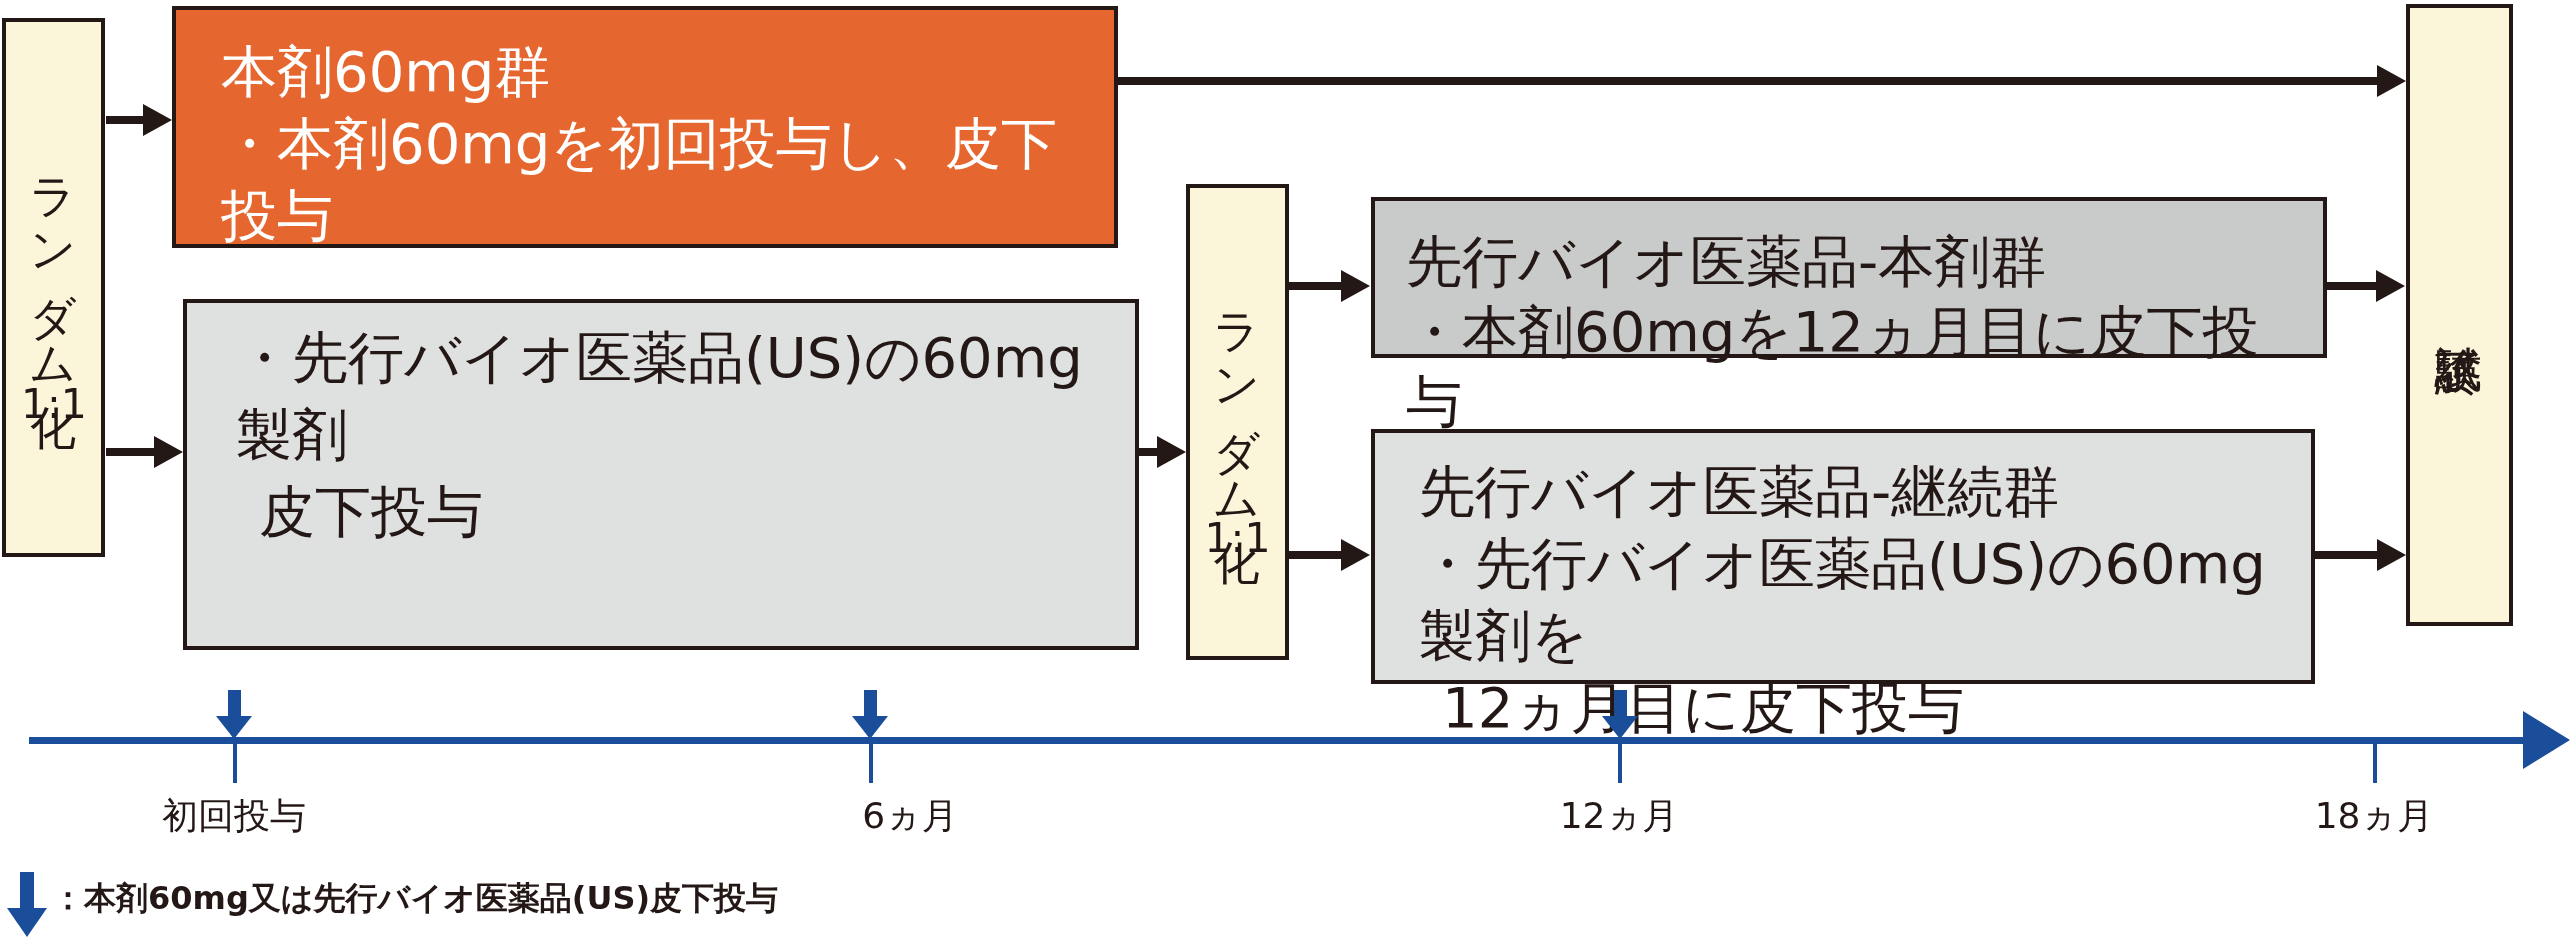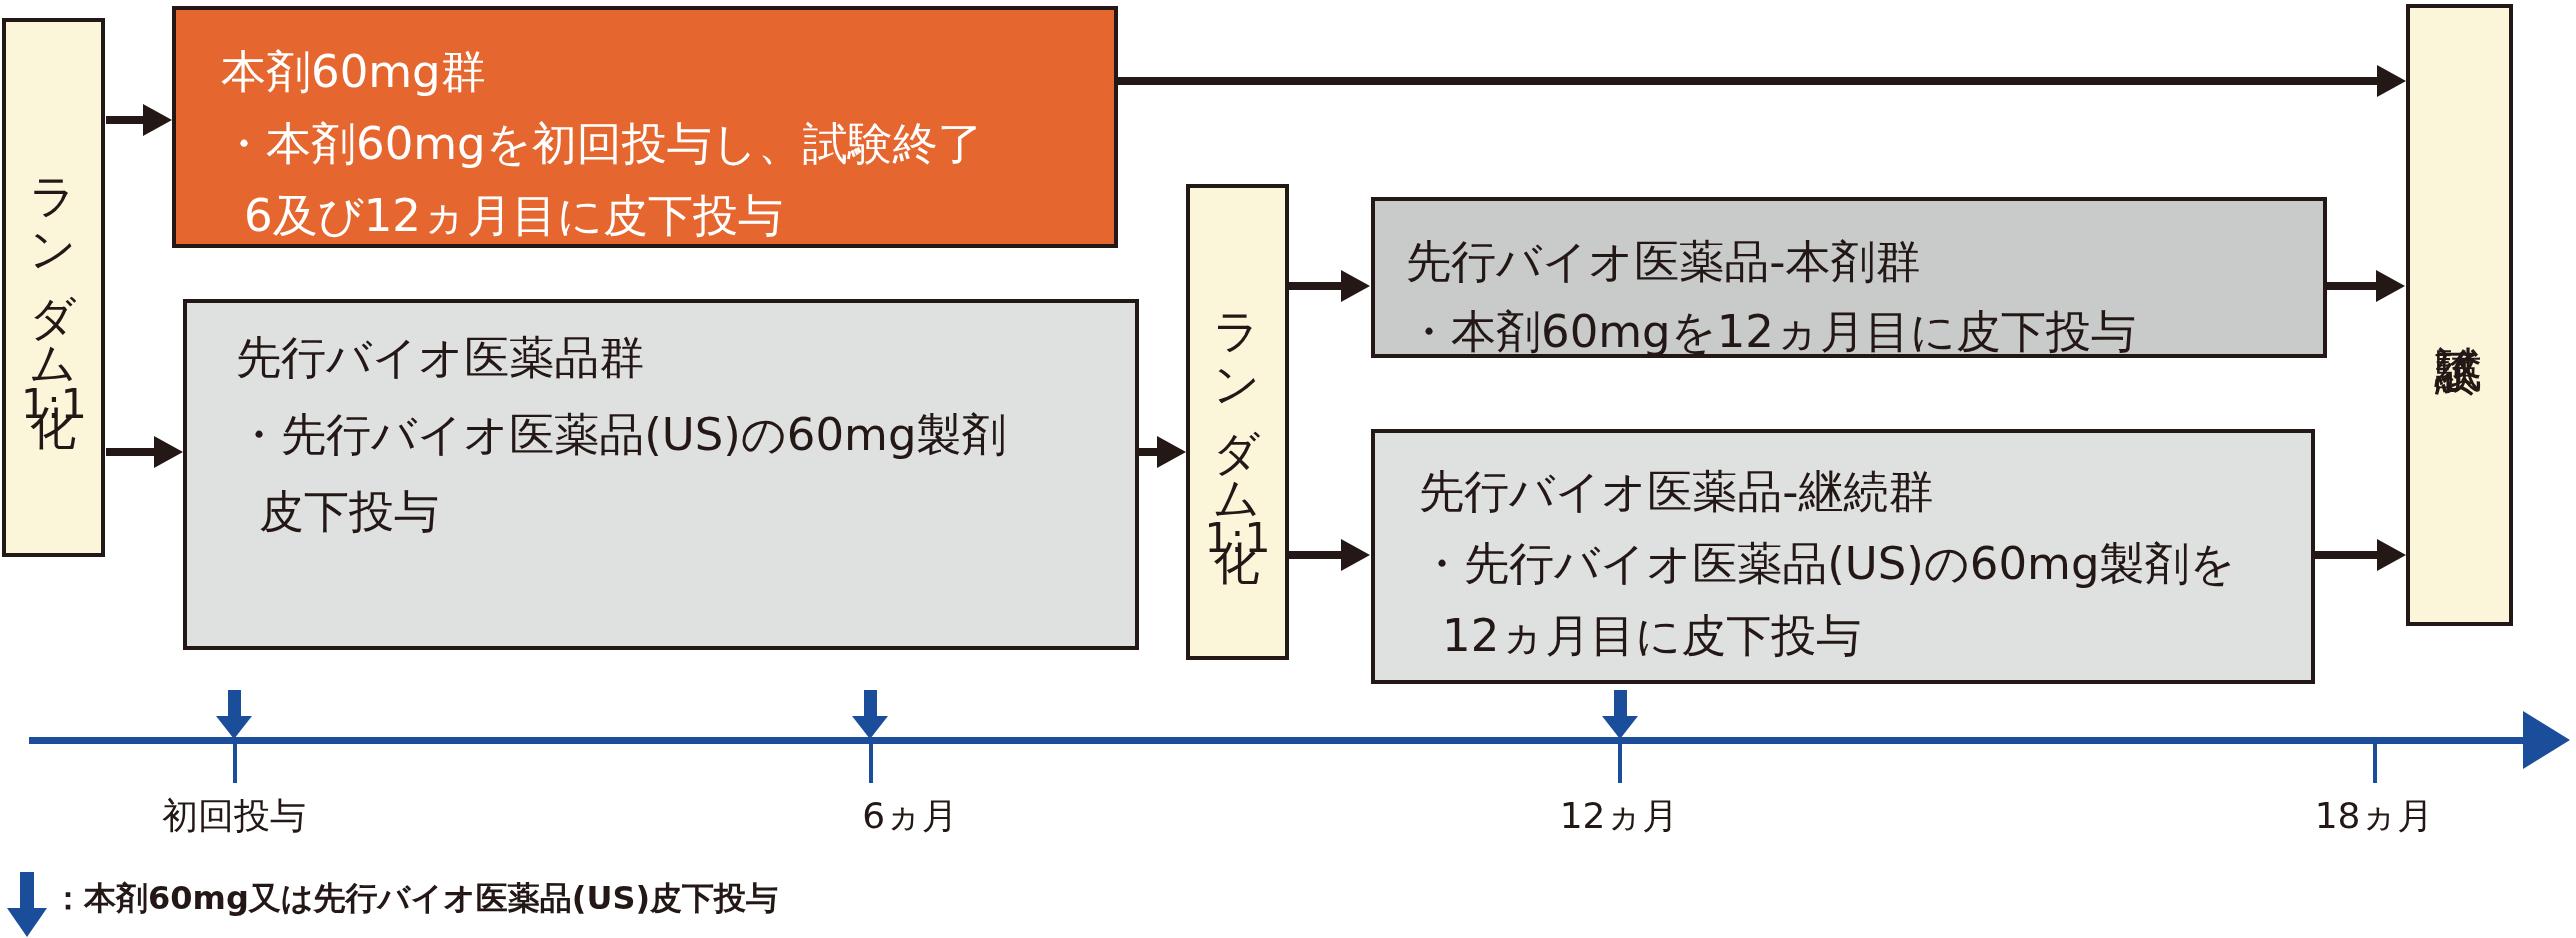--- a/index.html
+++ b/index.html
@@ -19,21 +19,21 @@
   .box{position:absolute;border:4.1px solid var(--ink);}
   .cream{background:var(--cream);}
   .orange{background:var(--orange);color:#ffffff;}
   .gray-d{background:var(--gray-dark);}
   .gray-l{background:var(--gray-light);}
 
   .vwrap{display:flex;flex-direction:column;align-items:center;justify-content:center;height:100%;}
   .vtext{writing-mode:vertical-rl;text-orientation:upright;font-size:46px;font-weight:500;letter-spacing:3.3px;line-height:1;}
   .vratio{font-size:41px;font-weight:500;margin-top:6.5px;}
 
-  .txt{font-size:45px;font-weight:500;}
+  .txt{font-size:56px;font-weight:500;}
   .box-arm-a .txt{padding:26px 16.3px 0 45px;line-height:72px;}
   .box-arm-b .txt{padding:16.3px 16.3px 0 49px;line-height:77px;}
   .box-arm-b1 .txt{padding:26px 13px 0 31px;line-height:70px;}
   .box-arm-b2 .txt{padding:23px 13px 0 44px;line-height:72px;}
   .cont{padding-left:23px;}
 
   .box-random1{left:2.4px;top:18px;width:103px;height:539px;}
   .box-arm-a{left:172px;top:5.7px;width:946px;height:242px;}
   .box-arm-b{left:183px;top:299px;width:956px;height:351px;}
   .box-random2{left:1186px;top:184px;width:103px;height:476px;}
@@ -82,28 +82,27 @@
   <div class="box cream box-random1">
     <div class="vwrap">
       <div class="vtext">ランダム化</div>
       <div class="vratio">1:1</div>
     </div>
   </div>
 
   <div class="box orange box-arm-a">
     <div class="txt">
       <div>本剤60mg群</div>
-      <div>・本剤60mgを初回投与し、試験終了</div>
+      <div>・本剤60mgを初回投与し、皮下投与</div>
       <div class="cont">6及び12ヵ月目に皮下投与</div>
     </div>
   </div>
 
   <div class="box gray-l box-arm-b">
     <div class="txt">
-      <div>先行バイオ医薬品群</div>
       <div>・先行バイオ医薬品(US)の60mg製剤</div>
       <div class="cont">皮下投与</div>
     </div>
   </div>
 
   <div class="box cream box-random2">
     <div class="vwrap">
       <div class="vtext">ランダム化</div>
       <div class="vratio">1:1</div>
     </div>

